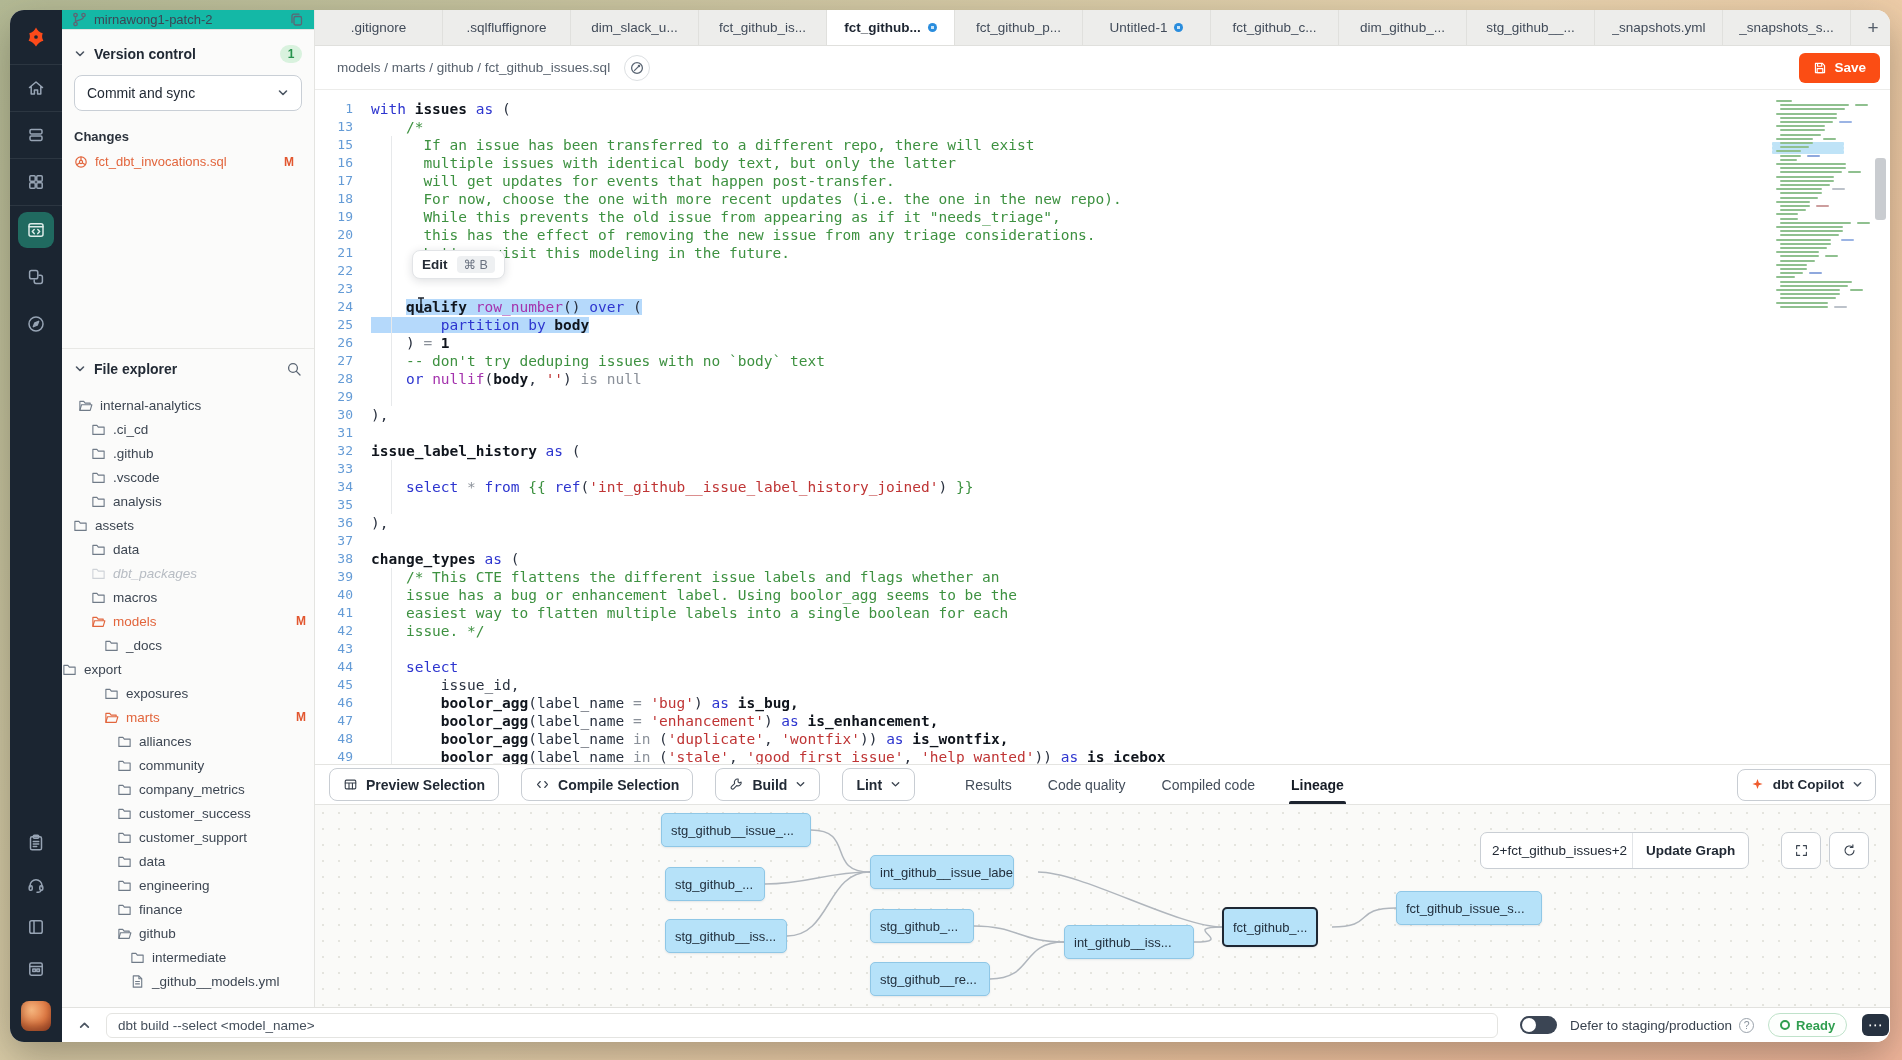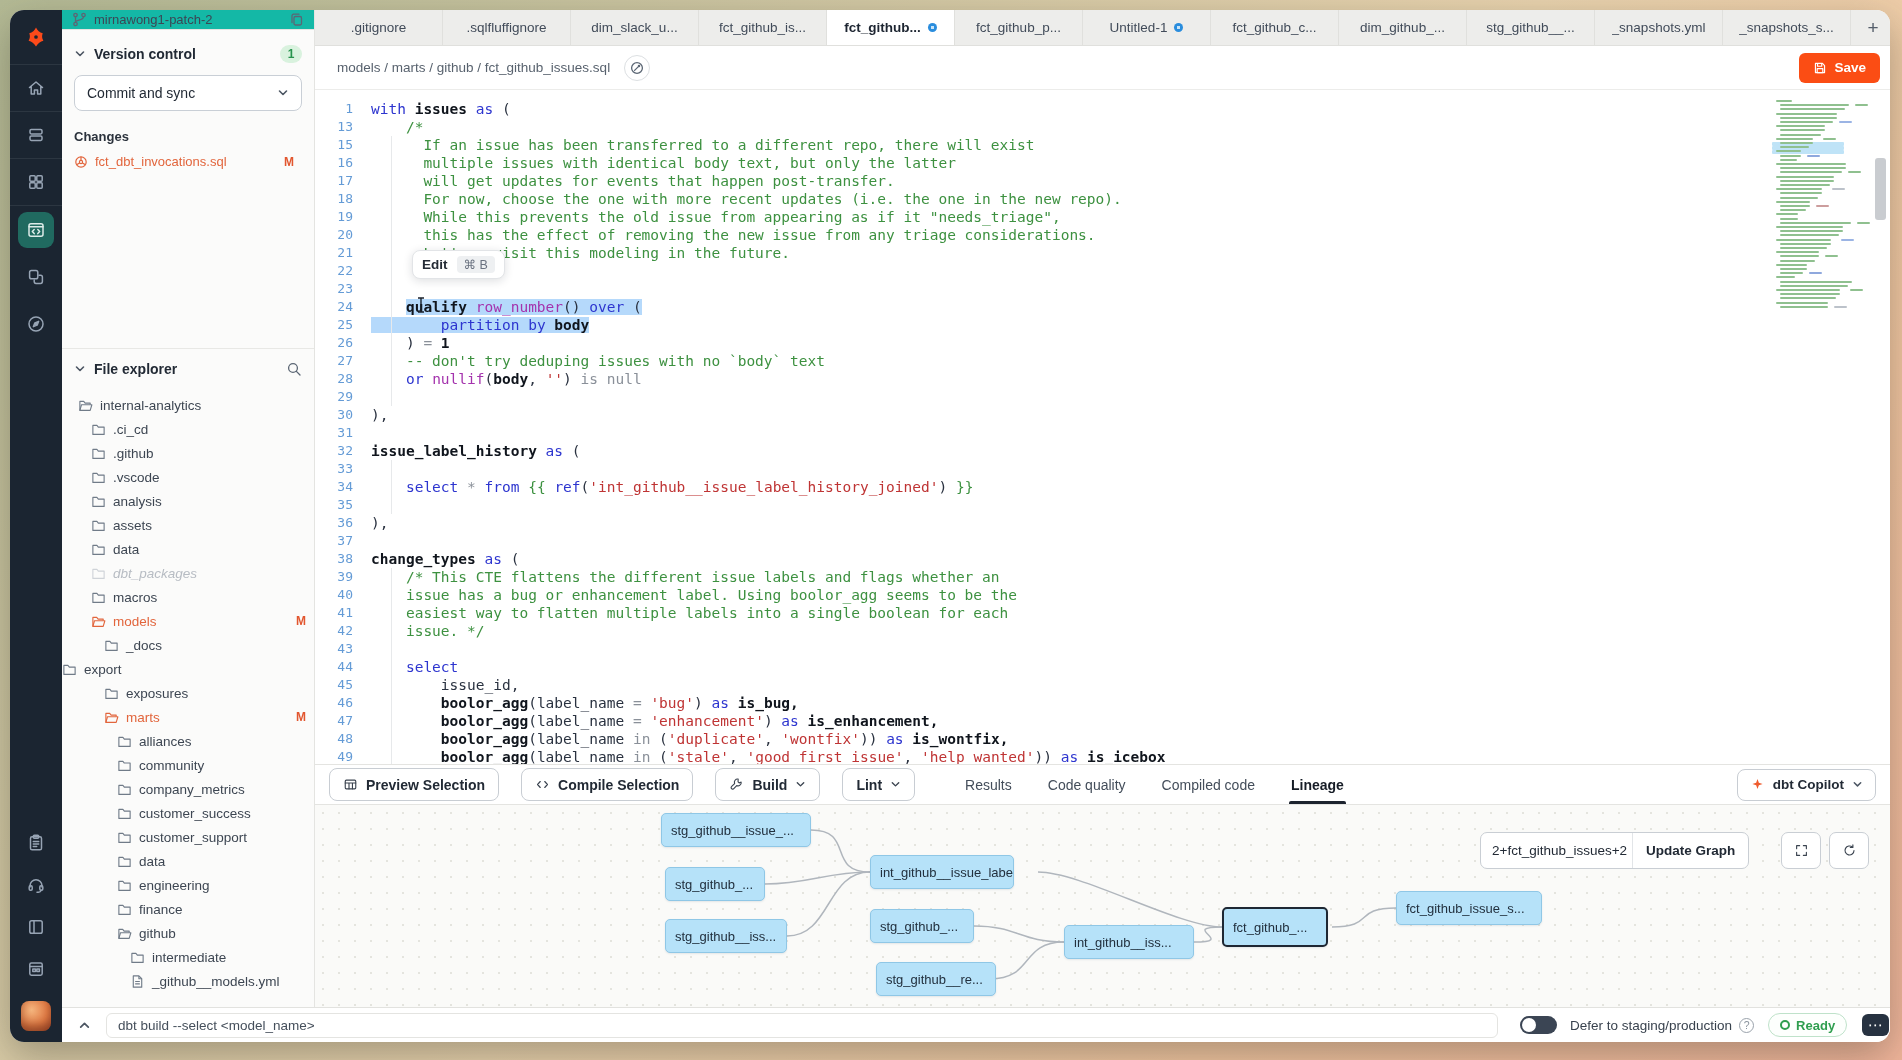--- a/index.html
+++ b/index.html
@@ -273,21 +273,21 @@
               <path d="M2 13.2V3.6h4.3l1.5 1.8H14v7.8z"></path>
             </svg>
             <span>.vscode</span>
           </div>
           <div class="trow" style="padding-left: 29px;">
             <svg width="15" height="15" viewBox="0 0 16 16">
               <path d="M2 13.2V3.6h4.3l1.5 1.8H14v7.8z"></path>
             </svg>
             <span>analysis</span>
           </div>
-          <div class="trow" style="padding-left: 29px;">
+          <div class="trow" style="padding-left: 11px;">
             <svg width="15" height="15" viewBox="0 0 16 16">
               <path d="M2 13.2V3.6h4.3l1.5 1.8H14v7.8z"></path>
             </svg>
             <span>assets</span>
           </div>
           <div class="trow" style="padding-left: 29px;">
             <svg width="15" height="15" viewBox="0 0 16 16">
               <path d="M2 13.2V3.6h4.3l1.5 1.8H14v7.8z"></path>
             </svg>
             <span>data</span>
@@ -776,23 +776,23 @@
       <span class="sqbtn" style="left:1514px;">
         <svg width="15" height="15" viewBox="0 0 20 20">
             <path d="M16 10a6 6 0 1 1-2-4.5 M14.5 2.5v3.5h-3.5"></path>
           </svg>
       </span>
     <div class="node" style="left: 346px; top: 8px; width: 150px; height: 34px;">stg_github__issue_...</div>
         <div class="node" style="left: 350px; top: 62px; width: 100px; height: 34px;">stg_github_...</div>
         <div class="node" style="left: 350px; top: 114px; width: 122px; height: 34px;">stg_github__iss...</div>
         <div class="node" style="left: 555px; top: 50px; width: 144px; height: 34px;">int_github__issue_labe...</div>
         <div class="node" style="left: 555px; top: 104px; width: 104px; height: 34px;">stg_github_...</div>
-        <div class="node" style="left: 555px; top: 157px; width: 120px; height: 34px; margin-left: 6px;">stg_github__re...</div>
+        <div class="node" style="left: 555px; top: 157px; width: 120px; height: 34px;">stg_github__re...</div>
         <div class="node" style="left: 749px; top: 120px; width: 130px; height: 34px;">int_github__iss...</div>
-        <div class="node selected" style="left: 907px; top: 102px; width: 106px; height: 40px;">fct_github_...</div>
+        <div class="node selected" style="left: 907px; top: 102px; width: 96px; height: 40px;">fct_github_...</div>
         <div class="node" style="left: 1081px; top: 86px; width: 146px; height: 34px;">fct_github_issue_s...</div>
       </div>
   </div>
 
   <div class="statusbar">
     <span class="collapse-btn">
       <svg class="chev" width="13" height="13" viewBox="0 0 12 12">
           <path d="M2.5 7.5L6 4l3.5 3.5"></path>
         </svg>
     </span>

